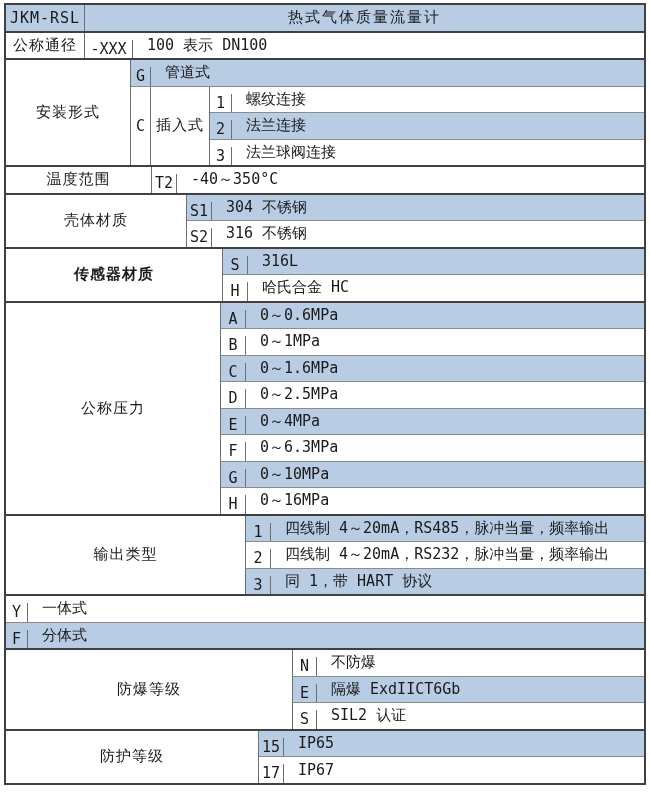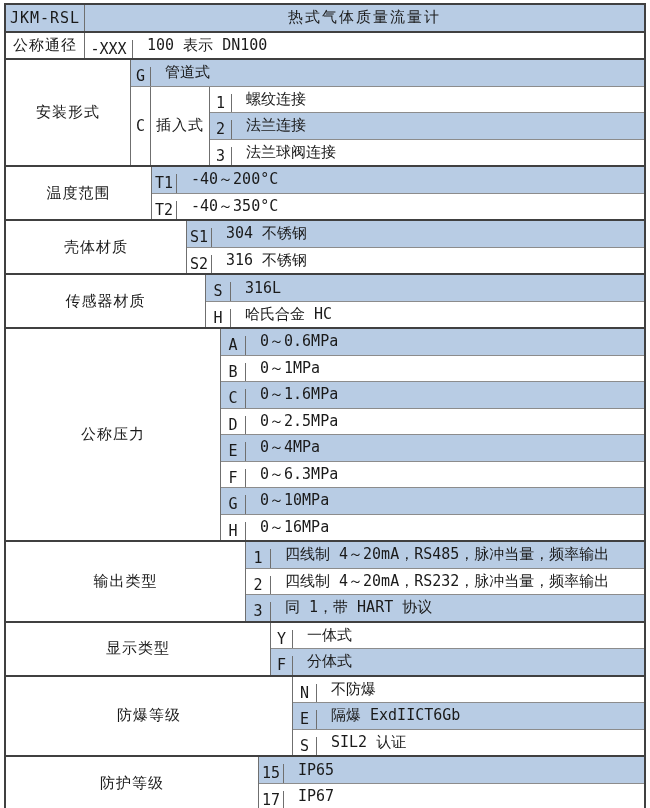--- a/index.html
+++ b/index.html
@@ -51,21 +51,21 @@
   .blue{background:#b8cce4;}
   
   .w-model{width:79px;}
   .w-xxx{width:48px;}
   .w-install-label{width:125px;}
   .w-install-code{width:20px;}
   .w-install-mid{width:59px;}
   .w-install-sub{width:22px;}
   .w-temp-label{width:146px;}  .w-temp-code{width:25px;}
   .w-house-label{width:181px;} .w-house-code{width:25px;text-align:center;}
-  .w-sensor-label{width:200px;}.w-sensor-code{width:25px;}
+  .w-sensor-label{width:217px;font-weight:bold;}.w-sensor-code{width:25px;}
   .w-press-label{width:215px;} .w-press-code{width:25px;}
   .w-out-label{width:240px;}   .w-out-code{width:25px;}
   .w-disp-label{width:265px;}  .w-disp-code{width:22px;}
   .w-ex-label{width:287px;}    .w-ex-code{width:24px;}
   .w-prot-label{width:253px;}  .w-prot-code{width:25px;}
   .merged-code{display:flex;align-items:center;justify-content:center;
     box-sizing:border-box;border-right:1px solid #6f6f6f;flex-shrink:0;}
 </style>
 </head>
 <body>
@@ -116,24 +116,20 @@
               <div class="cell value">法兰球阀连接</div>
             </div>
           </div>
         </div>
       </div>
     </div>
 
     <div class="section">
       <div class="label-cell w-temp-label">温度范围</div>
       <div class="rows">
-        <div class="row blue">
-          <div class="cell code w-temp-code">T1</div>
-          <div class="cell value">-40～200°C</div>
-        </div>
         <div class="row">
           <div class="cell code w-temp-code">T2</div>
           <div class="cell value">-40～350°C</div>
         </div>
       </div>
     </div>
 
     <div class="section">
       <div class="label-cell w-house-label">壳体材质</div>
       <div class="rows">
@@ -212,21 +208,20 @@
           <div class="cell value">四线制 4～20mA，RS232，脉冲当量，频率输出</div>
         </div>
         <div class="row blue">
           <div class="cell code w-out-code">3</div>
           <div class="cell value">同 1，带 HART 协议</div>
         </div>
       </div>
     </div>
 
     <div class="section">
-      <div class="label-cell w-disp-label">显示类型</div>
       <div class="rows">
         <div class="row">
           <div class="cell code w-disp-code">Y</div>
           <div class="cell value">一体式</div>
         </div>
         <div class="row blue">
           <div class="cell code w-disp-code">F</div>
           <div class="cell value">分体式</div>
         </div>
       </div>

